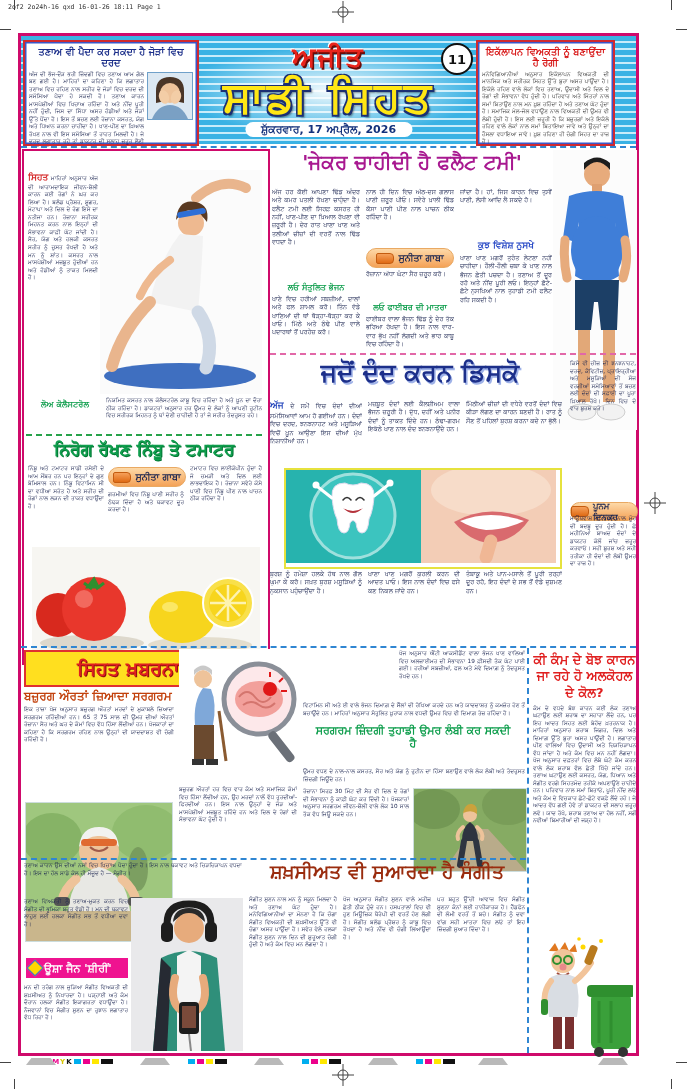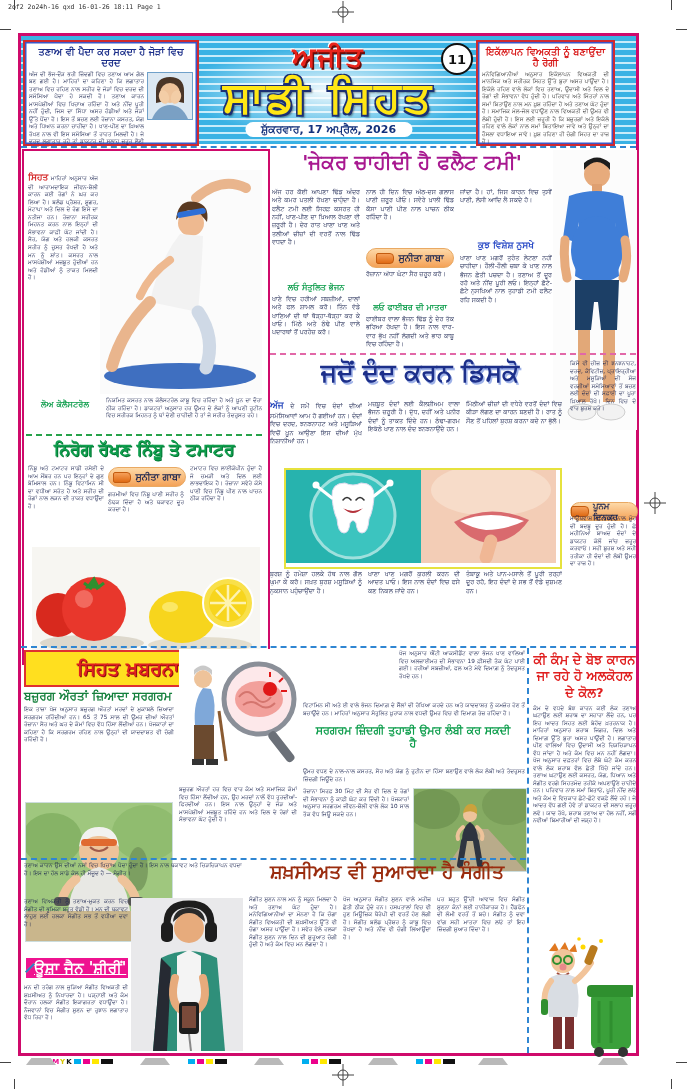--- a/index.html
+++ b/index.html
@@ -268,21 +268,21 @@
           <span>ਪੂਨਮ ਦਿਨਕਰ</span>
         </div>
       <div class="t s5 abs" style="left:300px;top:159px;width:66px;height:128px;">ਮਾਊਥਵਾਸ਼ ਦੀ ਵਰਤੋਂ ਨਾਲ ਮੂੰਹ ਦੀ ਬਦਬੂ ਦੂਰ ਹੁੰਦੀ ਹੈ। ਛੇ ਮਹੀਨਿਆਂ ਬਾਅਦ ਦੰਦਾਂ ਦੇ ਡਾਕਟਰ ਕੋਲੋਂ ਜਾਂਚ ਜ਼ਰੂਰ ਕਰਵਾਓ। ਸਹੀ ਬੁਰਸ਼ ਅਤੇ ਸਹੀ ਤਰੀਕਾ ਹੀ ਦੰਦਾਂ ਦੀ ਲੰਬੀ ਉਮਰ ਦਾ ਰਾਜ਼ ਹੈ।</div>
     </div>
 
     <div class="abs dash-b" style="left:0;top:610px;width:615px;height:0;"></div>
 
     <div class="abs" style="left:3px;top:614px;width:222px;height:33px;background:#ffdf1f;border:2px solid #e03030;display:flex;align-items:center;justify-content:center;">
       <span style="font-size:19px;font-weight:800;color:#e02020;text-shadow:1px 1px 0 #8d0f0f;">ਸਿਹਤ ਖ਼ਬਰਨਾਮਾ</span>
     </div>
-    <div class="abs" style="left:3px;top:653px;width:224px;font-size:12px;font-weight:bold;color:#15803d;white-space:nowrap;">ਬਜ਼ੁਰਗ ਔਰਤਾਂ ਜ਼ਿਆਦਾ ਸਰਗਰਮ</div>
+    <div class="abs" style="left:3px;top:653px;width:224px;font-size:12px;font-weight:bold;color:#c2410c;white-space:nowrap;">ਬਜ਼ੁਰਗ ਔਰਤਾਂ ਜ਼ਿਆਦਾ ਸਰਗਰਮ</div>
     <div class="t s5 abs" style="left:3px;top:670px;width:150px;height:94px;">ਇਕ ਤਾਜ਼ਾ ਖੋਜ ਅਨੁਸਾਰ ਬਜ਼ੁਰਗ ਔਰਤਾਂ ਮਰਦਾਂ ਦੇ ਮੁਕਾਬਲੇ ਜ਼ਿਆਦਾ ਸਰਗਰਮ ਰਹਿੰਦੀਆਂ ਹਨ। 65 ਤੋਂ 75 ਸਾਲ ਦੀ ਉਮਰ ਦੀਆਂ ਔਰਤਾਂ ਰੋਜ਼ਾਨਾ ਸੈਰ ਅਤੇ ਘਰ ਦੇ ਕੰਮਾਂ ਵਿਚ ਵੱਧ ਹਿੱਸਾ ਲੈਂਦੀਆਂ ਹਨ। ਖੋਜਕਾਰਾਂ ਦਾ ਕਹਿਣਾ ਹੈ ਕਿ ਸਰਗਰਮ ਰਹਿਣ ਨਾਲ ਉਨ੍ਹਾਂ ਦੀ ਯਾਦਦਾਸ਼ਤ ਵੀ ਚੰਗੀ ਰਹਿੰਦੀ ਹੈ।</div>
     <svg class="abs" style="left:158px;top:613px;" width="120" height="134" viewBox="0 0 120 134">
       <rect width="120" height="134" fill="#fff"></rect>
       <circle cx="80" cy="50" r="35" fill="#fde8ea" stroke="#8a8f98" stroke-width="5"></circle>
       <ellipse cx="80" cy="50" rx="24" ry="18" fill="#f2a09b"></ellipse>
       <path d="M60 48 Q68 38 76 48 Q84 58 92 48 M64 56 Q72 50 80 56 Q88 62 96 54" stroke="#d4756e" stroke-width="2" fill="none"></path>
       <circle cx="91" cy="40" r="7" fill="#e01818"></circle>
       <path d="M91 28 L91 23 M100 33 L104 29 M102 42 L108 42" stroke="#e01818" stroke-width="2"></path>
       <rect x="98" y="80" width="9" height="36" rx="4" fill="#6b7078" transform="rotate(-38 102 98)"></rect>
       <circle cx="24" cy="30" r="9" fill="#eec39a"></circle>
@@ -357,21 +357,21 @@
       </svg>
     </div>
 
     <div class="abs dash-b" style="left:0;top:822px;width:505px;height:0;"></div>
 
     <div class="t s5 abs" style="left:3px;top:826px;width:218px;height:34px;">ਤਣਾਅ ਕਾਰਨ ਉਸ ਦੀਆਂ ਨਸਾਂ ਵਿਚ ਖਿਚਾਅ ਪੈਦਾ ਹੁੰਦਾ ਹੈ। ਇਸ ਨਾਲ ਥਕਾਵਟ ਅਤੇ ਚਿੜਚਿੜਾਪਨ ਵਧਦਾ ਹੈ। ਇਸ ਦਾ ਹੱਲ ਸਾਡੇ ਕੋਲ ਹੀ ਮੌਜੂਦ ਹੈ — ਸੰਗੀਤ।</div>
     <div class="abs" style="left:228px;top:824px;width:276px;text-align:center;font-size:19px;font-weight:800;color:#9a2c0e;white-space:nowrap;">ਸ਼ਖ਼ਸੀਅਤ ਵੀ ਸੁਆਰਦਾ ਹੈ ਸੰਗੀਤ</div>
     <div class="t s5 abs" style="left:3px;top:862px;width:104px;height:58px;">ਤਣਾਅ ਵਿਅਕਤੀ ਨੂੰ ਤਣਾਅ-ਮੁਕਤ ਕਰਨ ਵਿਚ ਸੰਗੀਤ ਦੀ ਭੂਮਿਕਾ ਬਹੁਤ ਵੱਡੀ ਹੈ। ਮਨ ਦੀ ਥਕਾਵਟ ਲਾਹੁਣ ਲਈ ਹਲਕਾ ਸੰਗੀਤ ਸਭ ਤੋਂ ਵਧੀਆ ਦਵਾ ਹੈ।</div>
     <div class="abs" style="left:5px;top:922px;width:102px;height:20px;background:#ef1390;display:flex;align-items:center;gap:3px;padding:0 3px;box-sizing:border-box;">
       <span style="width:10px;height:10px;background:#ffd800;transform:rotate(45deg);display:inline-block;border:1px solid #2f6fd6;"></span>
-      <span style="color:#fff;font-weight:bold;font-size:15px;white-space:nowrap;text-decoration:underline;">ਊਸ਼ਾ ਜੈਨ 'ਸ਼ੀਰੀਂ'</span>
+      <span style="color:#fff;font-weight:bold;font-size:11px;white-space:nowrap;">ਊਸ਼ਾ ਜੈਨ 'ਸ਼ੀਰੀਂ'</span>
     </div>
     <div class="t s5 abs" style="left:3px;top:948px;width:104px;height:66px;">ਮਨ ਦੀ ਤਰੰਗ ਨਾਲ ਜੁੜਿਆ ਸੰਗੀਤ ਵਿਅਕਤੀ ਦੀ ਸ਼ਖ਼ਸੀਅਤ ਨੂੰ ਨਿਖਾਰਦਾ ਹੈ। ਪੜ੍ਹਾਈ ਅਤੇ ਕੰਮ ਦੌਰਾਨ ਹਲਕਾ ਸੰਗੀਤ ਇਕਾਗਰਤਾ ਵਧਾਉਂਦਾ ਹੈ। ਨੌਜਵਾਨਾਂ ਵਿਚ ਸੰਗੀਤ ਸੁਣਨ ਦਾ ਰੁਝਾਨ ਲਗਾਤਾਰ ਵੱਧ ਰਿਹਾ ਹੈ।</div>
     <svg class="abs" style="left:110px;top:862px;" width="112" height="153" viewBox="0 0 112 153">
       <rect width="112" height="153" fill="#e9e9eb"></rect>
       <path d="M36 26 Q36 6 58 6 Q80 6 80 26" stroke="#1d1d1d" stroke-width="7" fill="none"></path>
       <rect x="30" y="24" width="12" height="20" rx="5" fill="#1d1d1d"></rect>
       <rect x="74" y="24" width="12" height="20" rx="5" fill="#1d1d1d"></rect>
       <path d="M42 24 Q43 10 58 10 Q73 10 74 24 Q66 16 58 17 Q50 16 42 24 Z" fill="#2a2a2a"></path>
       <circle cx="58" cy="30" r="15" fill="#e7ab7c"></circle>
       <path d="M30 60 Q58 46 86 60 L94 153 L22 153 Z" fill="#2f8f7a"></path>

